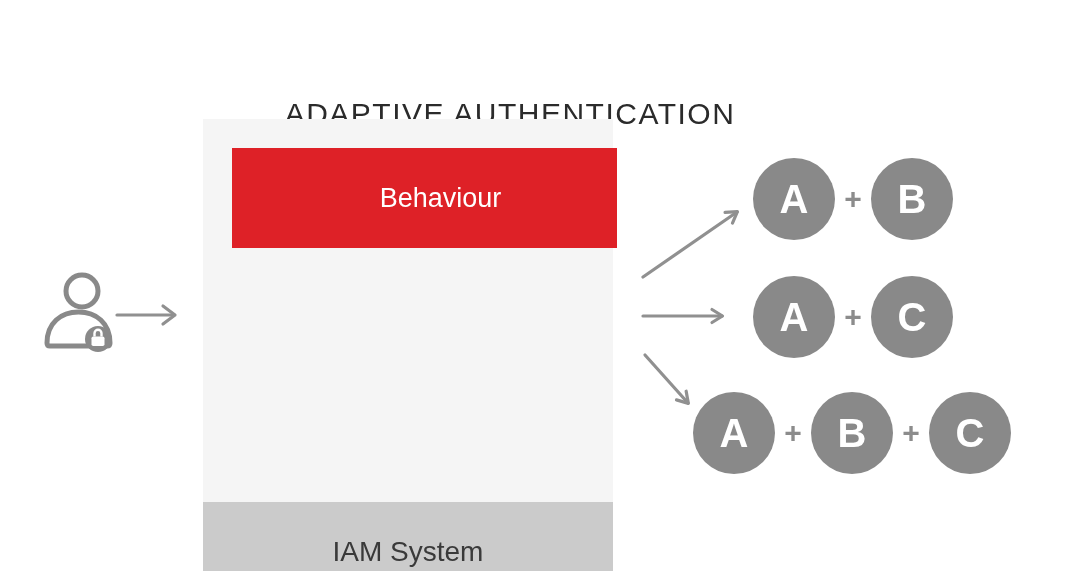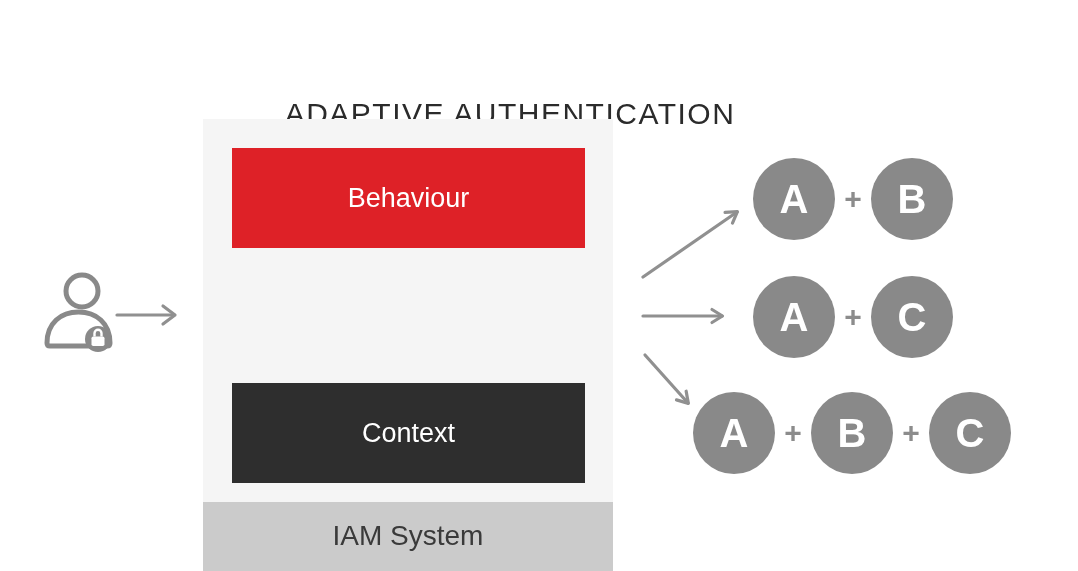--- a/index.html
+++ b/index.html
@@ -29,32 +29,32 @@
     background: #F5F5F5;
   }
   .layer {
     position: absolute;
     left: 29px; width: 353px;
     display: flex; align-items: center; justify-content: center;
     color: #FFFFFF;
     font-size: 27px;
     font-weight: 500;
   }
-  .layer-behaviour   { top: 29px;  height: 100px; background: #DE2127; }
+  .layer-behaviour   { top: 29px;  height: 100px; background: #DE2127; padding-left: 32px; }
   .layer-environment { top: 146px; height: 102px; background: #545454; }
   .layer-context     { top: 264px; height: 100px; background: #2E2E2E; }
 
   .iam-bar {
     position: absolute;
     left: 203px; top: 502px;
     width: 410px; height: 69px;
     background: #CBCBCB;
     display: flex; justify-content: center; align-items: flex-end;
     box-sizing: border-box;
-    padding-bottom: 19px;
+    padding-bottom: 3px;
     font-size: 28px;
     font-weight: 500;
     color: #3A3A3A;
   }
 
   .icon-svg { position: absolute; }
   .user-icon  { left: 44px;  top: 271px; }
   .arrow-right{ left: 115px; top: 302px; }
   .fan-arrows { left: 635px; top: 200px; }
 
@@ -102,23 +102,20 @@
 
 <svg class="icon-svg arrow-right" width="64" height="26" viewBox="0 0 64 26">
   <path d="M 2 13 L 59 13" fill="none" stroke="#909090" stroke-width="3.2" stroke-linecap="round"></path>
   <path d="M 48 4 L 60 13 L 48 22" fill="none" stroke="#909090" stroke-width="3.2" stroke-linecap="round" stroke-linejoin="round"></path>
 </svg>
 
 <div class="stack">
   <div class="layer layer-behaviour">
     <span>Behaviour</span>
   </div>
-  <div class="layer layer-context">
-    <span>Context</span>
-  </div>
 </div>
 
 <div class="iam-bar">
   <span>IAM System</span>
 </div>
 
 <svg class="icon-svg fan-arrows" width="112" height="212" viewBox="0 0 112 212">
   <defs>
     <marker id="chev" markerWidth="18" markerHeight="18" refX="14" refY="9" orient="auto" markerUnits="userSpaceOnUse">
       <path d="M 4 2.5 L 14.5 9 L 4 15.5" fill="none" stroke="#909090" stroke-width="3.2" stroke-linecap="round" stroke-linejoin="round"></path>

